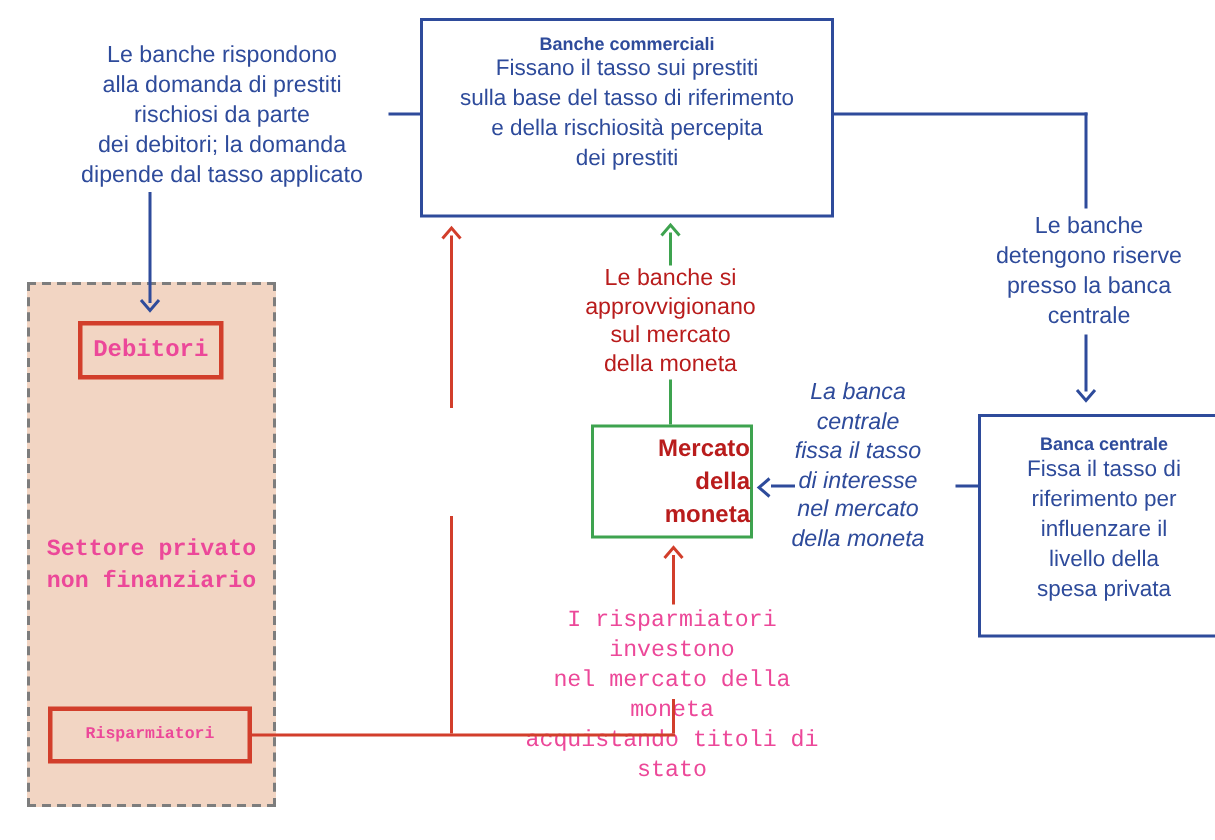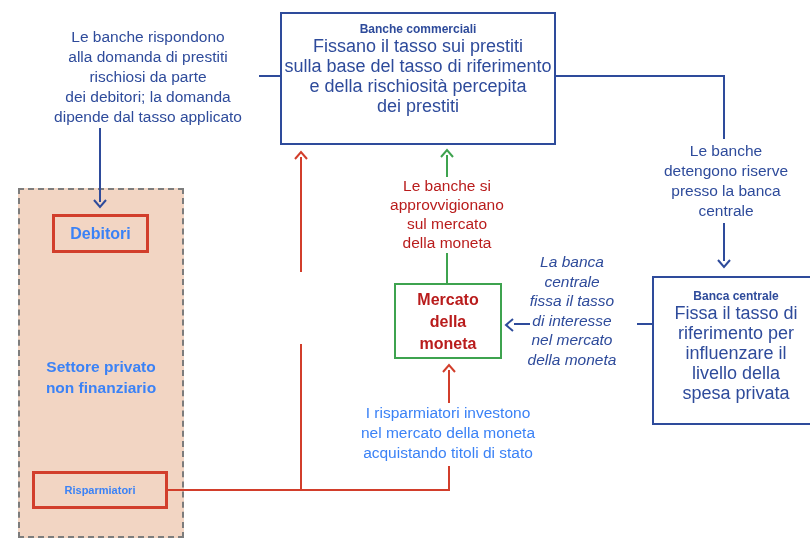--- a/index.html
+++ b/index.html
@@ -3,39 +3,39 @@
 <meta charset="utf-8">
 <style>
   html,body{margin:0;padding:0;background:#ffffff;}
   #canvas{
     position:relative;width:810px;height:560px;background:#ffffff;overflow:hidden;
     font-family:"Liberation Sans", sans-serif;
   }
   .abs{position:absolute;}
   .txt{white-space:pre-line;text-align:center;font-size:15.5px;line-height:20px;}
   .blue{color:#2e4b9b;}
-  .red{color:#3b82f6;}
+  .red{color:#ec4899;font-family:Liberation Mono, monospace;}
   .green{color:#b91c1c;}
   .bold{font-weight:700;}
   .box{position:absolute;box-sizing:border-box;text-align:center;background:#ffffff;}
   .box-blue{border:2px solid #2e4b9b;}
   .box-green{border:2px solid #3ea34f;}
   .box-red{border:3px solid #d23e2b;background:transparent;}
   .region{
     position:absolute;box-sizing:border-box;
     background:#f2d5c3;border:2px dashed #7d7d7d;
   }
   .hline{position:absolute;height:2px;}
   .vline{position:absolute;width:2px;}
   .line-blue{background:#2e4b9b;}
   .line-red{background:#d23e2b;}
   .line-green{background:#3ea34f;}
   .ah{position:absolute;overflow:visible;}
   .box-title{font-size:12px;font-weight:700;}
-  .box-body{font-size:18px;white-space:pre-line;}
+  .box-body{font-size:15px;white-space:pre-line;}
 </style>
 </head>
 <body>
 
 <div id="canvas">
 
   <div class="region" style="left:18px;top:188px;width:166px;height:350px;"></div>
 
   <div class="abs txt red bold" style="left:20px;top:356px;width:162px;line-height:21px;">Settore privato
 non finanziario</div>
@@ -58,21 +58,21 @@
 
   <div class="box box-blue" style="left:652px;top:276px;width:168px;height:149px;padding-top:11px;">
     <div class="blue box-title">Banca centrale</div>
     <div class="blue box-body" style="line-height:20px;">Fissa il tasso di
 riferimento per
 influenzare il
 livello della
 spesa privata</div>
   </div>
 
-  <div class="box box-green" style="left:394px;top:283px;width:108px;height:76px;padding-top:4px;">
+  <div class="box box-green" style="left:394px;top:283px;width:108px;height:76px;padding-top:4px;text-align:right;">
     <div class="green bold" style="font-size:16px;line-height:22px;white-space:pre-line;">Mercato
 della
 moneta</div>
   </div>
 
   <div class="abs txt blue" style="left:23px;top:27px;width:250px;">Le banche rispondono
 alla domanda di prestiti
 rischiosi da parte
 dei debitori; la domanda
 dipende dal tasso applicato</div>

